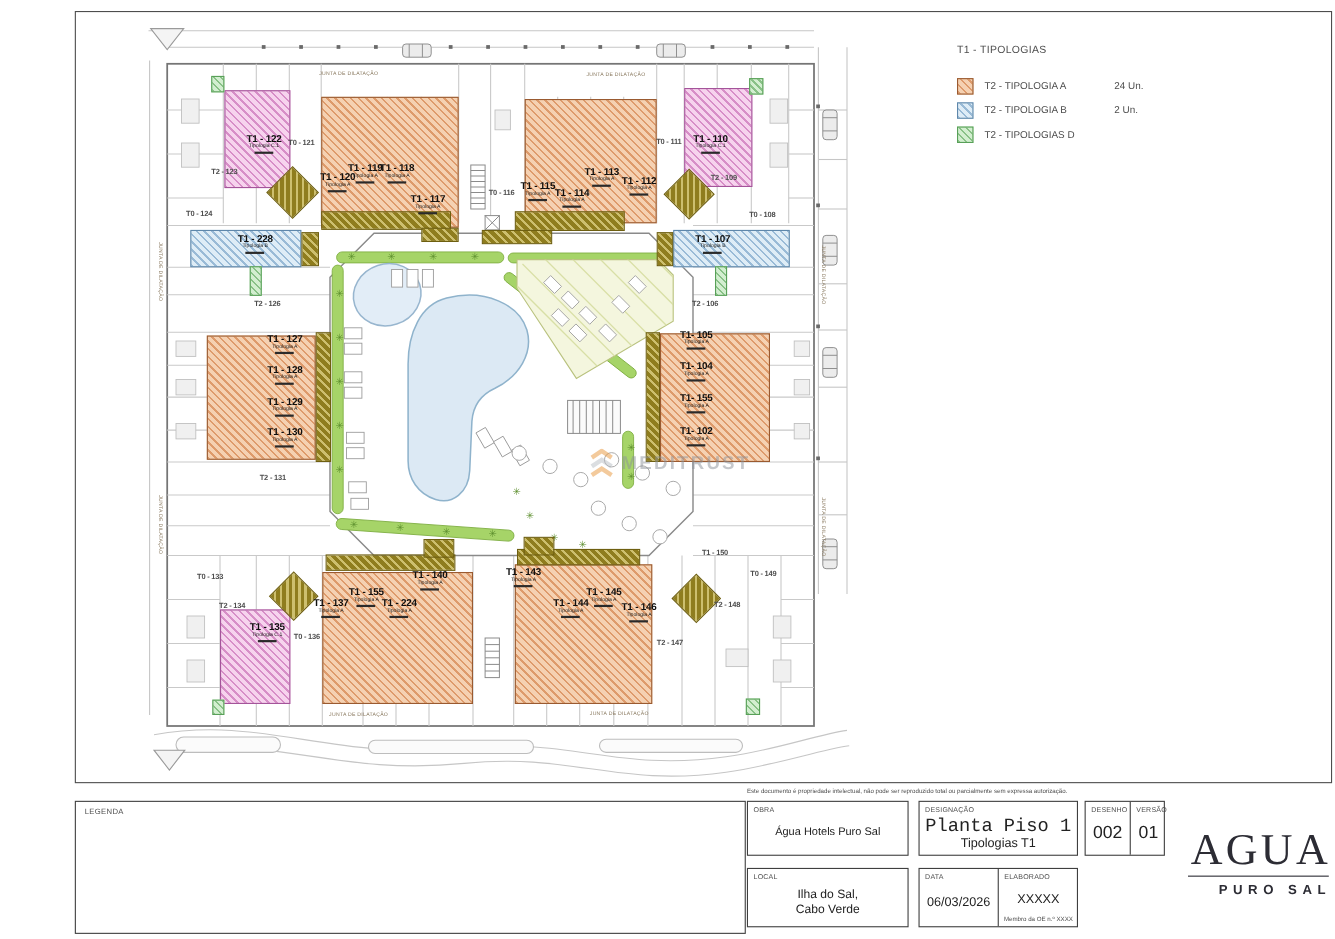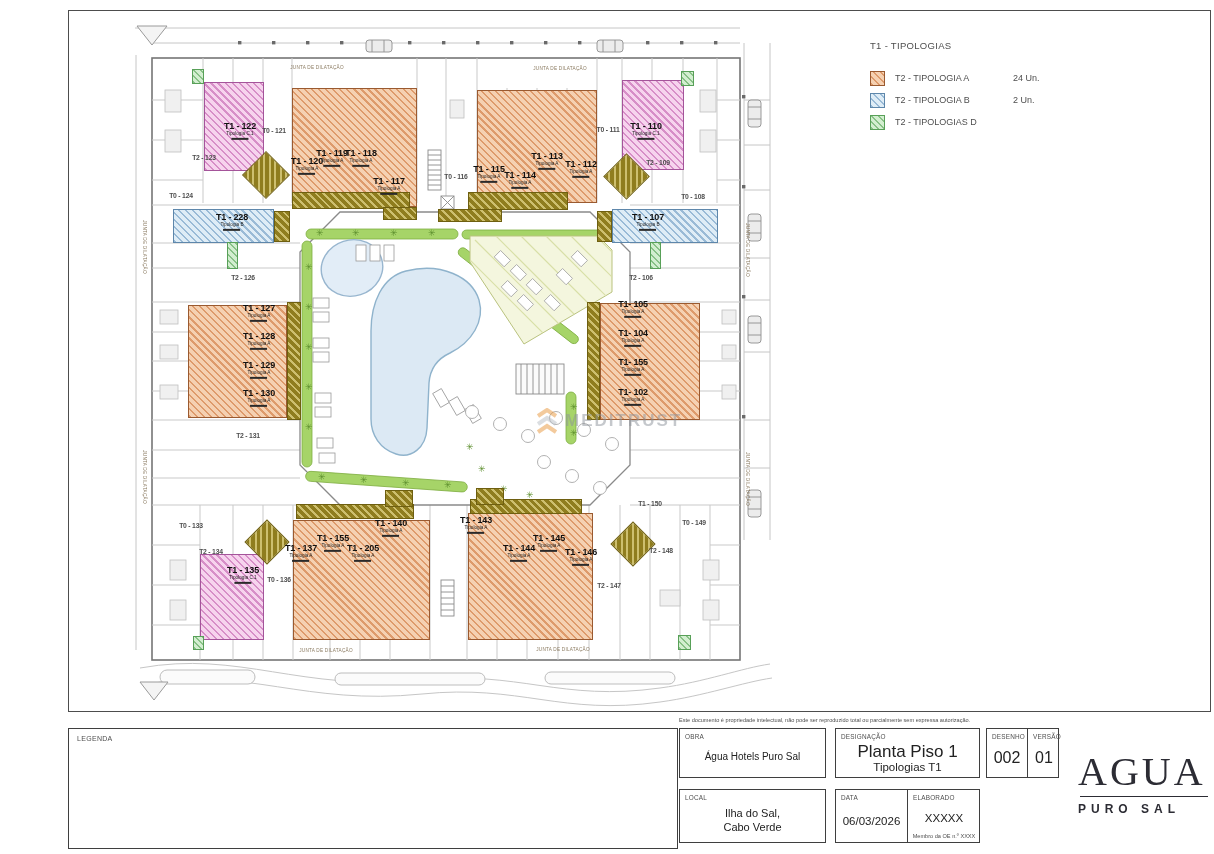--- a/index.html
+++ b/index.html
@@ -44,21 +44,21 @@
   
   .legenda-box{position:absolute;left:68px;top:728px;width:610px;height:121px;border:1.6px solid #3f3f3f;box-sizing:border-box;}
   .legenda-box span{position:absolute;left:8px;top:6px;font-size:7px;color:#4e4e4e;letter-spacing:.3px;}
   .disclaimer{position:absolute;left:679px;top:717px;font-size:6px;color:#4e4e4e;white-space:nowrap;transform:scale(.93);transform-origin:left top;}
   .tb{position:absolute;border:1.4px solid #3f3f3f;box-sizing:border-box;background:#fff;}
   .tb .tb-label{position:absolute;left:5px;top:4px;font-size:6.4px;color:#4e4e4e;letter-spacing:.2px;}
   .tb .tb-val{position:absolute;left:0;right:0;text-align:center;color:#222;}
   .tb-divider{position:absolute;top:0;bottom:0;width:1.4px;background:#3f3f3f;}
 
   
-  .logo{position:absolute;left:1078px;top:752px;width:132px;text-align:left;z-index:5;}
+  .logo{position:absolute;left:1078px;top:752px;width:132px;text-align:right;z-index:5;}
   .logo .logo-name{font-family:"Liberation Serif",serif;font-size:40px;color:#2c2c34;letter-spacing:3px;line-height:1;}
   .logo .logo-rule{height:1.4px;background:#2c2c34;margin:4px 2px 5px;}
   .logo .logo-tag{font-size:12px;font-weight:bold;color:#2c2c34;letter-spacing:5px;}
 
   svg text{font-family:"Liberation Sans",sans-serif;}
 </style>
 </head>
 <body>
 
 <div id="sheet">
@@ -506,21 +506,21 @@
         <div class="rl1">T1 - 137</div>
         <div class="rl2">Tipologia A</div>
         <div class="rl3"></div>
       </div>
       <div class="room-label a" style="left: 333px; top: 543px;">
         <div class="rl1">T1 - 155</div>
         <div class="rl2">Tipologia A</div>
         <div class="rl3"></div>
       </div>
       <div class="room-label a" style="left: 363px; top: 553px;">
-        <div class="rl1">T1 - 205</div>
+        <div class="rl1">T1 - 224</div>
         <div class="rl2">Tipologia A</div>
         <div class="rl3"></div>
       </div>
       <div class="room-label a" style="left: 391px; top: 528px;">
         <div class="rl1">T1 - 140</div>
         <div class="rl2">Tipologia A</div>
         <div class="rl3"></div>
       </div>
       <div class="room-label a" style="left: 476px; top: 525px;">
         <div class="rl1">T1 - 143</div>
@@ -639,21 +639,21 @@
     <span>LEGENDA</span>
   </div>
   <div class="disclaimer">Este documento é propriedade intelectual, não pode ser reproduzido total ou parcialmente sem expressa autorização.</div>
 
   <div class="tb" style="left:679px;top:728px;width:147px;height:50px;">
     <span class="tb-label">OBRA</span>
     <div class="tb-val" style="top:22px;font-size:10px;">Água Hotels Puro Sal</div>
   </div>
   <div class="tb" style="left:835px;top:728px;width:145px;height:50px;">
     <span class="tb-label">DESIGNAÇÃO</span>
-    <div class="tb-val" style="top:13px;font-size:17px;">Planta Piso 1</div>
+    <div class="tb-val" style="top:13px;font-size:17px;font-family:Liberation Mono, monospace;">Planta Piso 1</div>
     <div class="tb-val" style="top:32px;font-size:11.5px;">Tipologias T1</div>
   </div>
   <div class="tb" style="left:986px;top:728px;width:73px;height:50px;">
     <div class="tb-divider" style="left:40px;"></div>
     <span class="tb-label">DESENHO</span>
     <span class="tb-label" style="left:46px;">VERSÃO</span>
     <div class="tb-val" style="left:0;width:40px;right:auto;top:20px;font-size:16px;">002</div>
     <div class="tb-val" style="left:41px;width:32px;right:auto;top:20px;font-size:16px;">01</div>
   </div>
   <div class="tb" style="left:679px;top:789px;width:147px;height:54px;">

